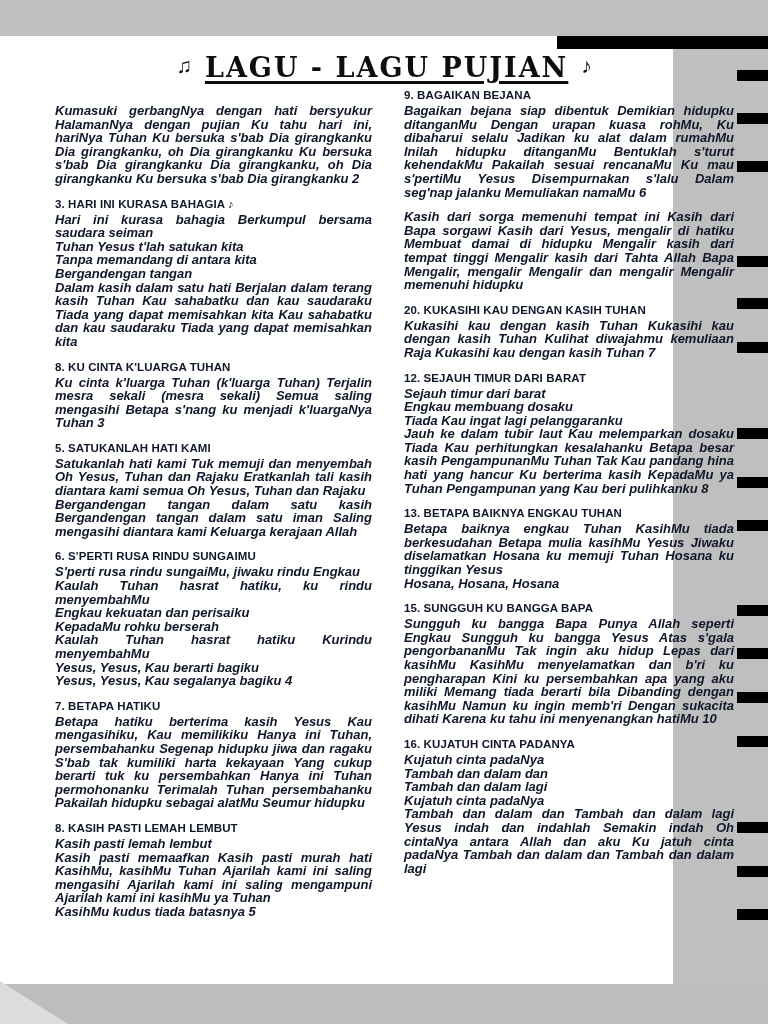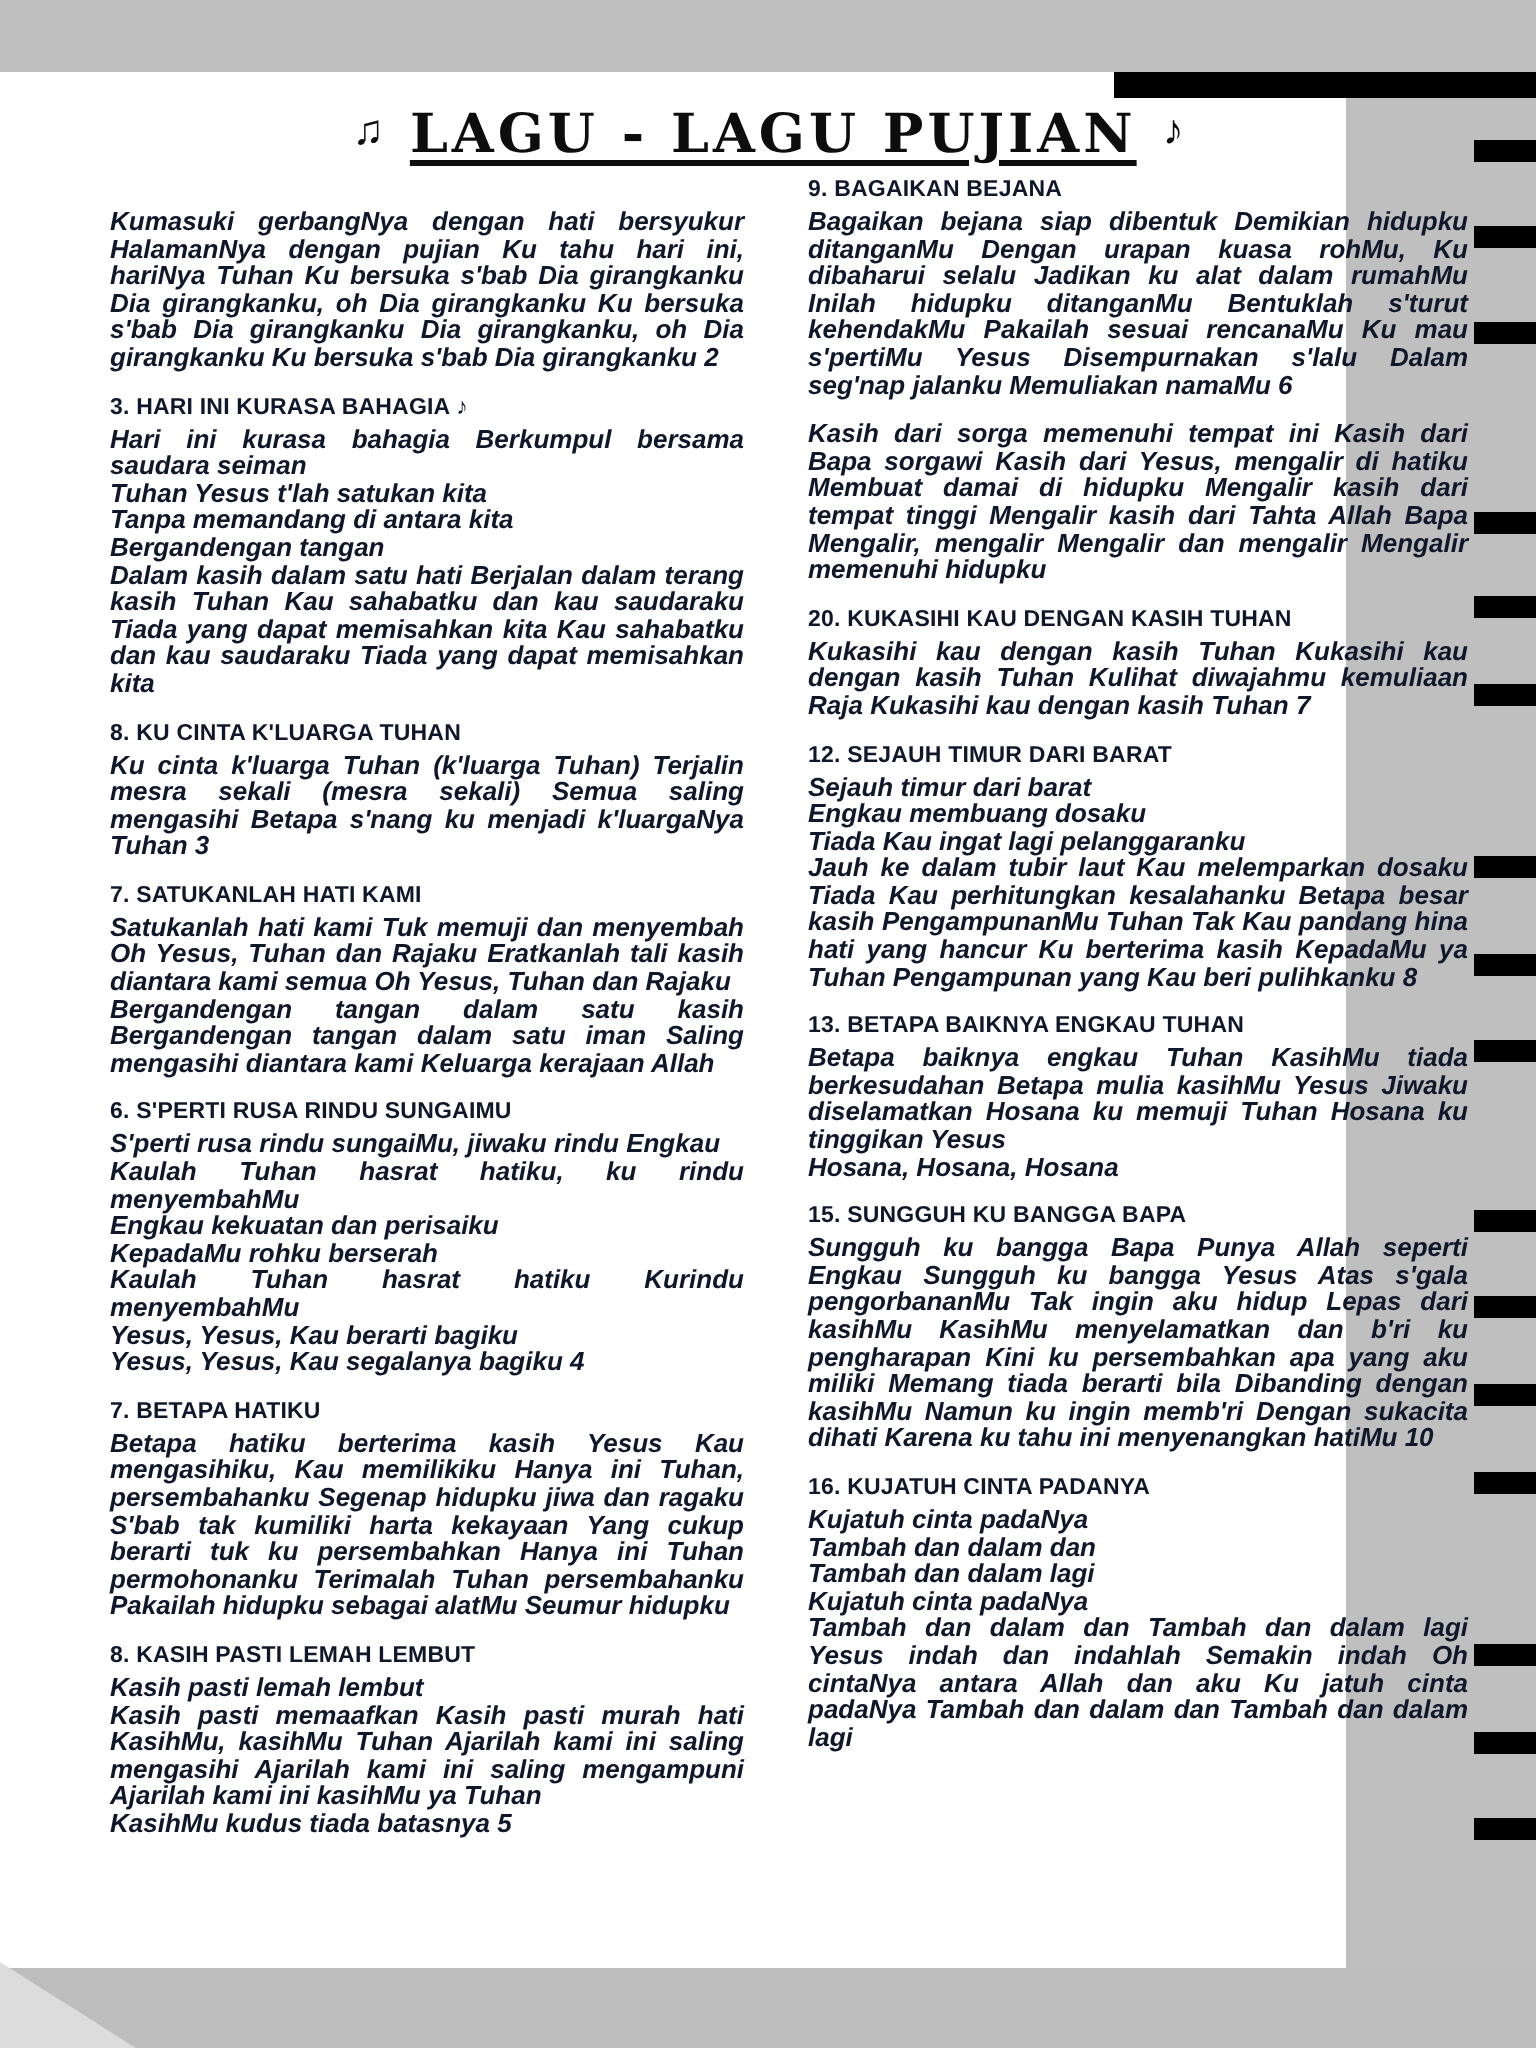--- a/index.html
+++ b/index.html
@@ -60,21 +60,21 @@
 Tuhan Yesus t'lah satukan kita
 Tanpa memandang di antara kita
 Bergandengan tangan
 Dalam kasih dalam satu hati Berjalan dalam terang kasih Tuhan Kau sahabatku dan kau saudaraku Tiada yang dapat memisahkan kita Kau sahabatku dan kau saudaraku Tiada yang dapat memisahkan kita</div>
         </div>
         <div class="song">
           <div class="song-title">8. KU CINTA K'LUARGA TUHAN</div>
           <div class="song-lyrics">Ku cinta k'luarga Tuhan (k'luarga Tuhan) Terjalin mesra sekali (mesra sekali) Semua saling mengasihi Betapa s'nang ku menjadi k'luargaNya Tuhan 3</div>
         </div>
         <div class="song">
-          <div class="song-title">7. SATUKANLAH HATI KAMI</div>
+          <div class="song-title">5. SATUKANLAH HATI KAMI</div>
           <div class="song-lyrics">Satukanlah hati kami Tuk memuji dan menyembah Oh Yesus, Tuhan dan Rajaku Eratkanlah tali kasih diantara kami semua Oh Yesus, Tuhan dan Rajaku
 Bergandengan tangan dalam satu kasih Bergandengan tangan dalam satu iman Saling mengasihi diantara kami Keluarga kerajaan Allah</div>
         </div>
         <div class="song">
           <div class="song-title">6. S'PERTI RUSA RINDU SUNGAIMU</div>
           <div class="song-lyrics">S'perti rusa rindu sungaiMu, jiwaku rindu Engkau
 Kaulah Tuhan hasrat hatiku, ku rindu menyembahMu
 Engkau kekuatan dan perisaiku
 KepadaMu rohku berserah
 Kaulah Tuhan hasrat hatiku Kurindu menyembahMu

